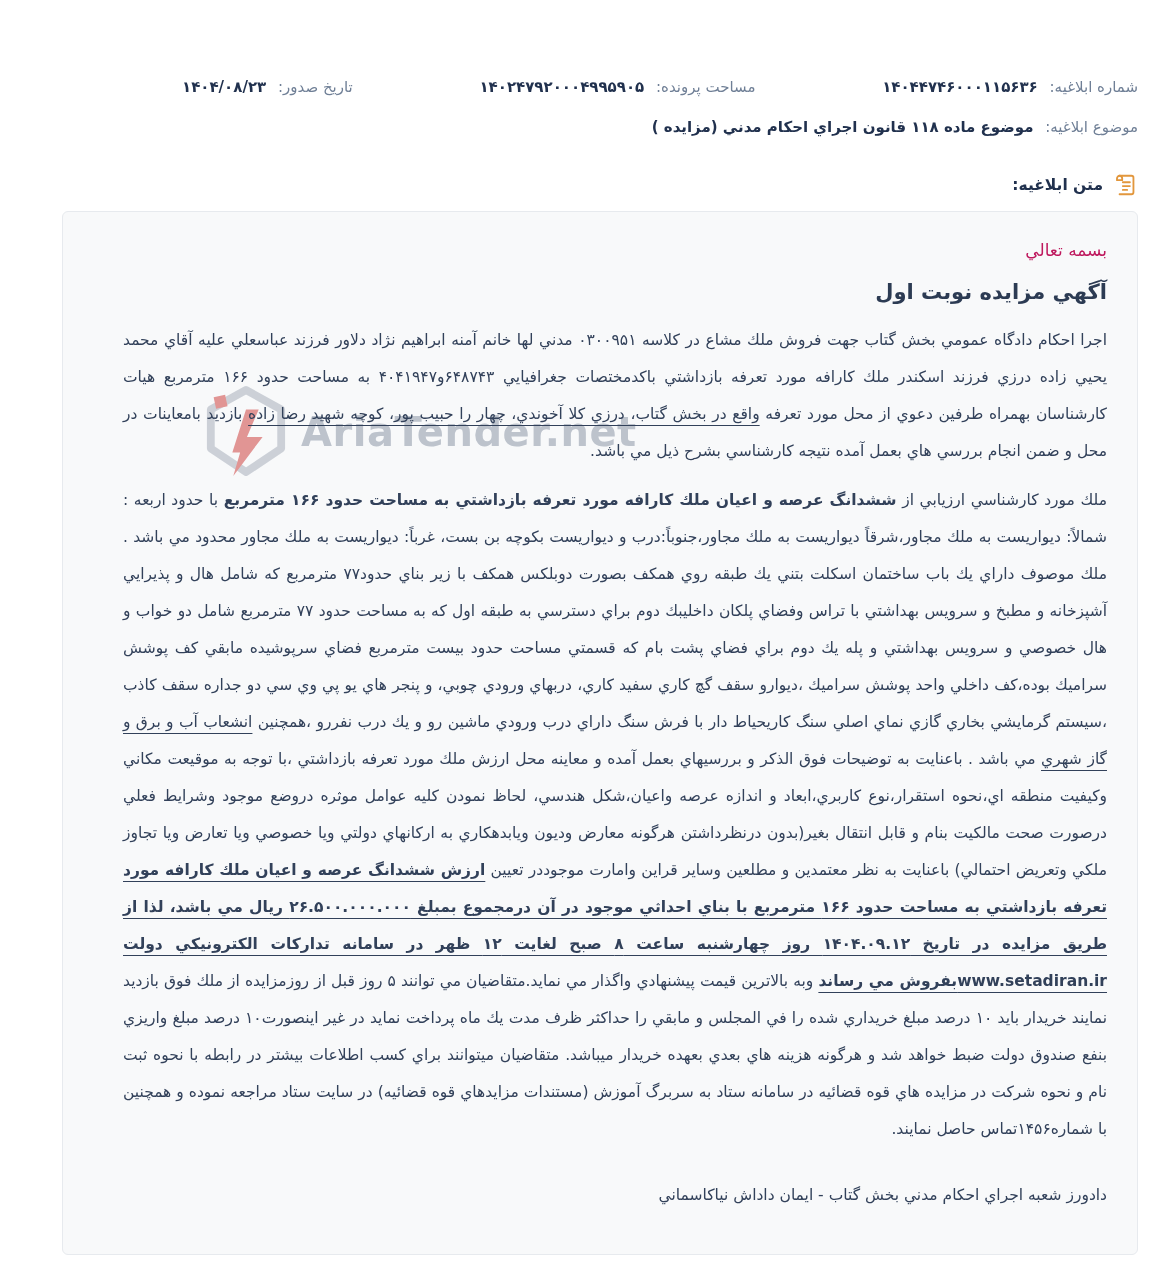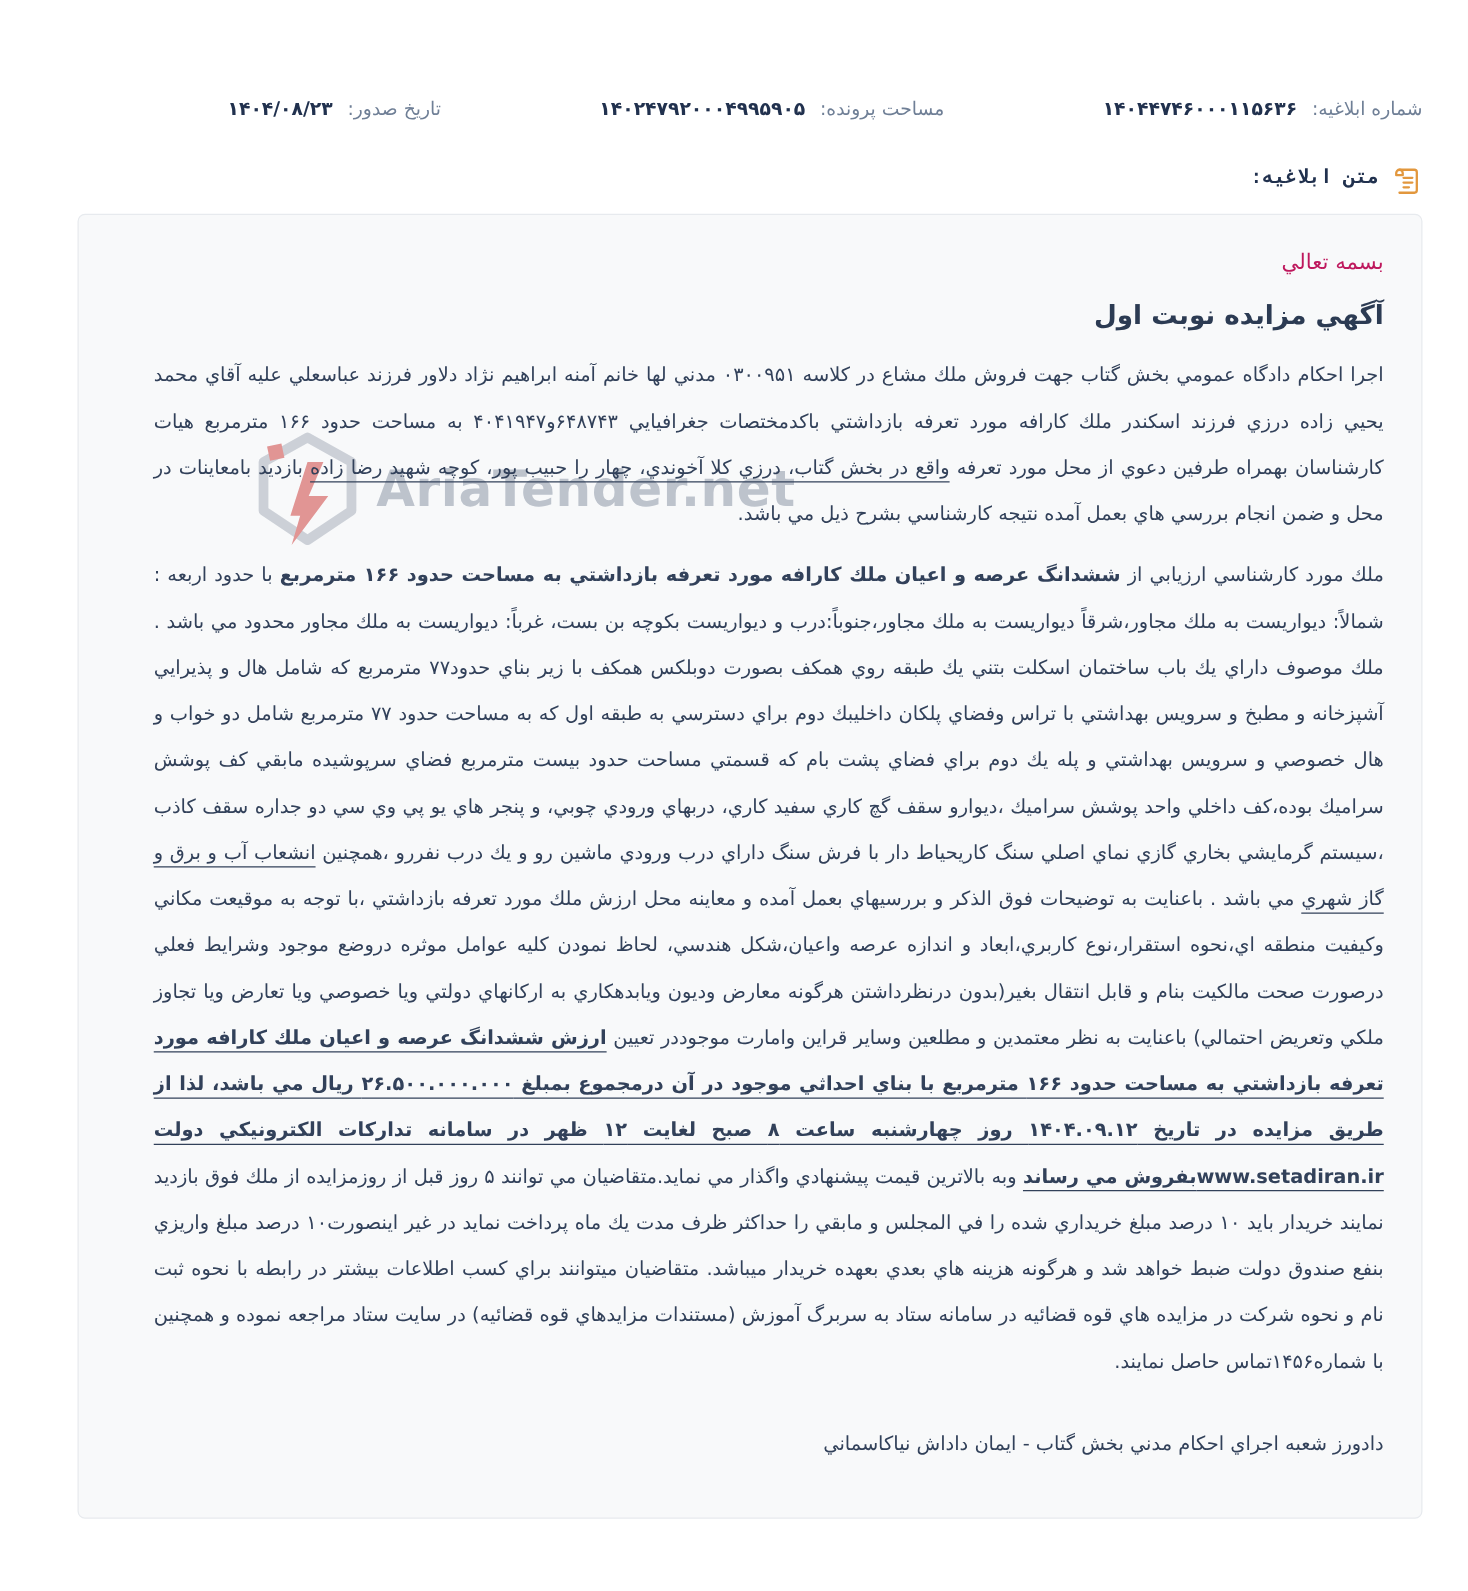--- a/index.html
+++ b/index.html
@@ -23,24 +23,23 @@
     margin-bottom: 22px;
     font-size: 15px;
   }
   .meta-field { white-space: nowrap; margin-top: 32px; }
   .meta-label { color: var(--label_gray, #6f7f96); margin-left: 7px; font-weight: normal; }
   .meta-value { color: var(--text_dark, #21314e); font-weight: bold; }
   .meta-line { text-align: right; margin-bottom: 21px; font-size: 15px; }
 
   .notice-label-row {
     display: flex;
-    align-items: flex-start;
+    align-items: center;
     gap: 9px;
     margin: 36px 0 13px 0;
-    font-family: Liberation Mono, monospace;
   }
   .notice-label { font-weight: bold; color: var(--text_dark, #21314e); font-size: 15.5px; }
   .notice-icon { display: inline-flex; align-items: center; }
 
   
   .notice-card {
     position: relative;
     background: #f8f9fa;
     border: 1px solid #e7eaee;
     border-radius: 6px;
@@ -104,20 +103,24 @@
         <span class="meta-label">مساحت پرونده:</span>
         <span class="meta-value">۱۴۰۲۴۷۹۲۰۰۰۴۹۹۵۹۰۵</span>
       </div>
       <div class="meta-field">
         <span class="meta-label">تاريخ صدور:</span>
         <span class="meta-value">۱۴۰۴/۰۸/۲۳</span>
       </div>
     </div>
 
 
+    <div class="meta-line">
+      <span class="meta-label">موضوع ابلاغيه:</span>
+      <span class="meta-value">موضوع ماده ۱۱۸ قانون اجراي احكام مدني (مزايده )</span>
+    </div>
 
     <div class="notice-label-row">
       <span class="notice-icon">
         <svg width="26" height="26" viewBox="0 0 24 24" fill="none" stroke="#e2973d" stroke-width="1.7" stroke-linecap="round" stroke-linejoin="round">
           <path d="M7 3.5h11a1.8 1.8 0 0 1 1.8 1.8v13.4a1.8 1.8 0 0 1-1.8 1.8H7"></path>
           <path d="M7 3.5a2.4 2.4 0 0 0-2.4 2.4v1.6h4.8V5.9A2.4 2.4 0 0 0 7 3.5z"></path>
           <line x1="10" y1="9.5" x2="16.5" y2="9.5"></line>
           <line x1="10" y1="13" x2="16.5" y2="13"></line>
           <line x1="10" y1="16.5" x2="14" y2="16.5"></line>
         </svg>

